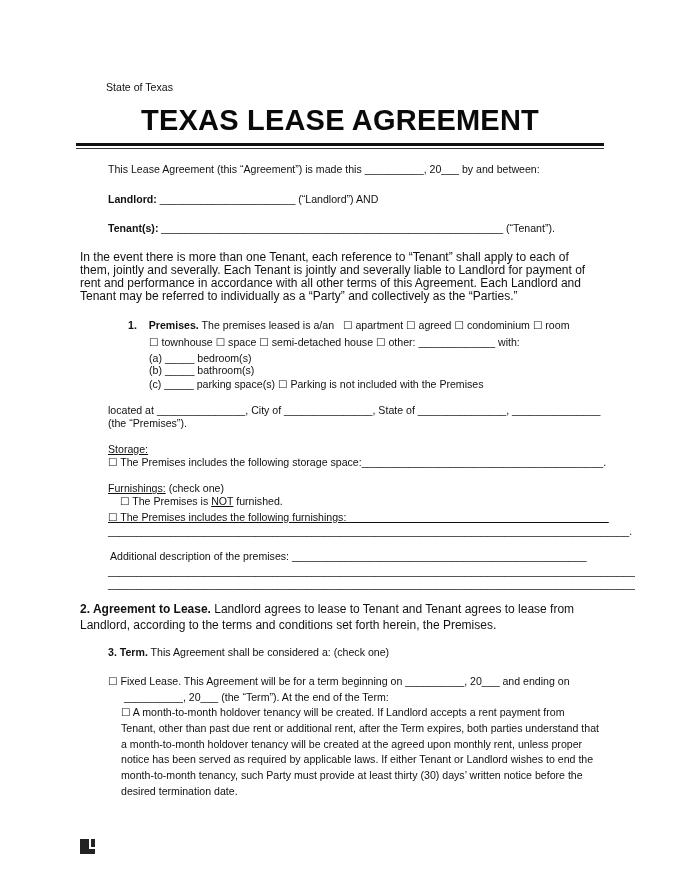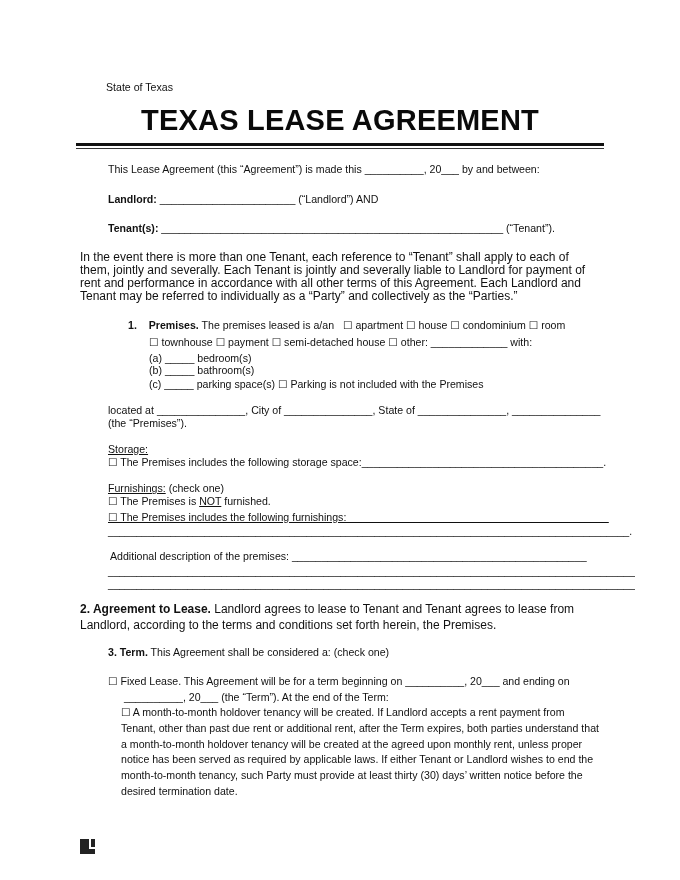--- a/index.html
+++ b/index.html
@@ -54,46 +54,46 @@
 
   <div class="para" style="top:251px;">In the event there is more than one Tenant, each reference to “Tenant” shall apply to each of them, jointly and severally. Each Tenant is jointly and severally liable to Landlord for payment of rent and performance in accordance with all other terms of this Agreement. Each Landlord and Tenant may be referred to individually as a “Party” and collectively as the “Parties.”</div>
 
   <div class="abs" style="left:100px; top:319px;">
     <span class="b">1.</span>
     <span style="display:inline-block;width:6px;"></span>
     <span class="b">Premises.</span>
     <span>The premises leased is a/an</span>
     <span style="display:inline-block;width:3px;"></span>
     <span>☐ apartment</span>
-    <span>☐ house</span>
+    <span>☐ agreed</span>
     <span>☐ condominium</span>
     <span>☐ room</span>
   </div>
 
   <div class="abs" style="left:121px; top:336px;">
     <span>☐ townhouse</span>
-    <span>☐  payment</span>
+    <span>☐  space</span>
     <span>☐  semi-detached house</span>
     <span>☐  other: _____________ with:</span>
   </div>
 
   <div class="abs" style="left:121px; top:352px;">(a) _____ bedroom(s)</div>
   <div class="abs" style="left:121px; top:364px;">(b) _____ bathroom(s)</div>
   <div class="abs" style="left:121px; top:378px;">(c) _____ parking space(s)  ☐ Parking is not included with the Premises</div>
 
   <div class="abs" style="left:80px; top:404px;">located at _______________, City of _______________, State of _______________, _______________</div>
   <div class="abs" style="left:80px; top:417px;">(the “Premises”).</div>
 
   <div class="abs u" style="left:80px; top:443px;">Storage:</div>
   <div class="abs" style="left:80px; top:456px;">☐ The Premises includes the following storage space:_________________________________________.</div>
 
   <div class="abs" style="left:80px; top:482px;">
     <span class="u">Furnishings:</span><span> (check one)</span>
   </div>
-  <div class="abs" style="left:80px; top:495px;">
+  <div class="abs" style="left:92px; top:495px;">
     <span>☐ The Premises is </span><span class="u">NOT</span><span> furnished.</span>
   </div>
   <div class="abs" style="left:80px; top:511px;text-decoration:underline;">☐ The Premises includes the following furnishings: ____________________________________________</div>
   <div class="abs" style="left:80px; top:525px; font-size:10.2px;">____________________________________________________________________________________________.</div>
 
   <div class="abs" style="left:82px; top:550px;text-align:center;">Additional description of the premises: __________________________________________________</div>
   <div class="abs" style="left:80px; top:565px; font-size:10.2px;">_____________________________________________________________________________________________</div>
   <div class="abs" style="left:80px; top:578px; font-size:10.2px;">_____________________________________________________________________________________________</div>
 
   <div class="para" style="top:601px; line-height:16px;">

